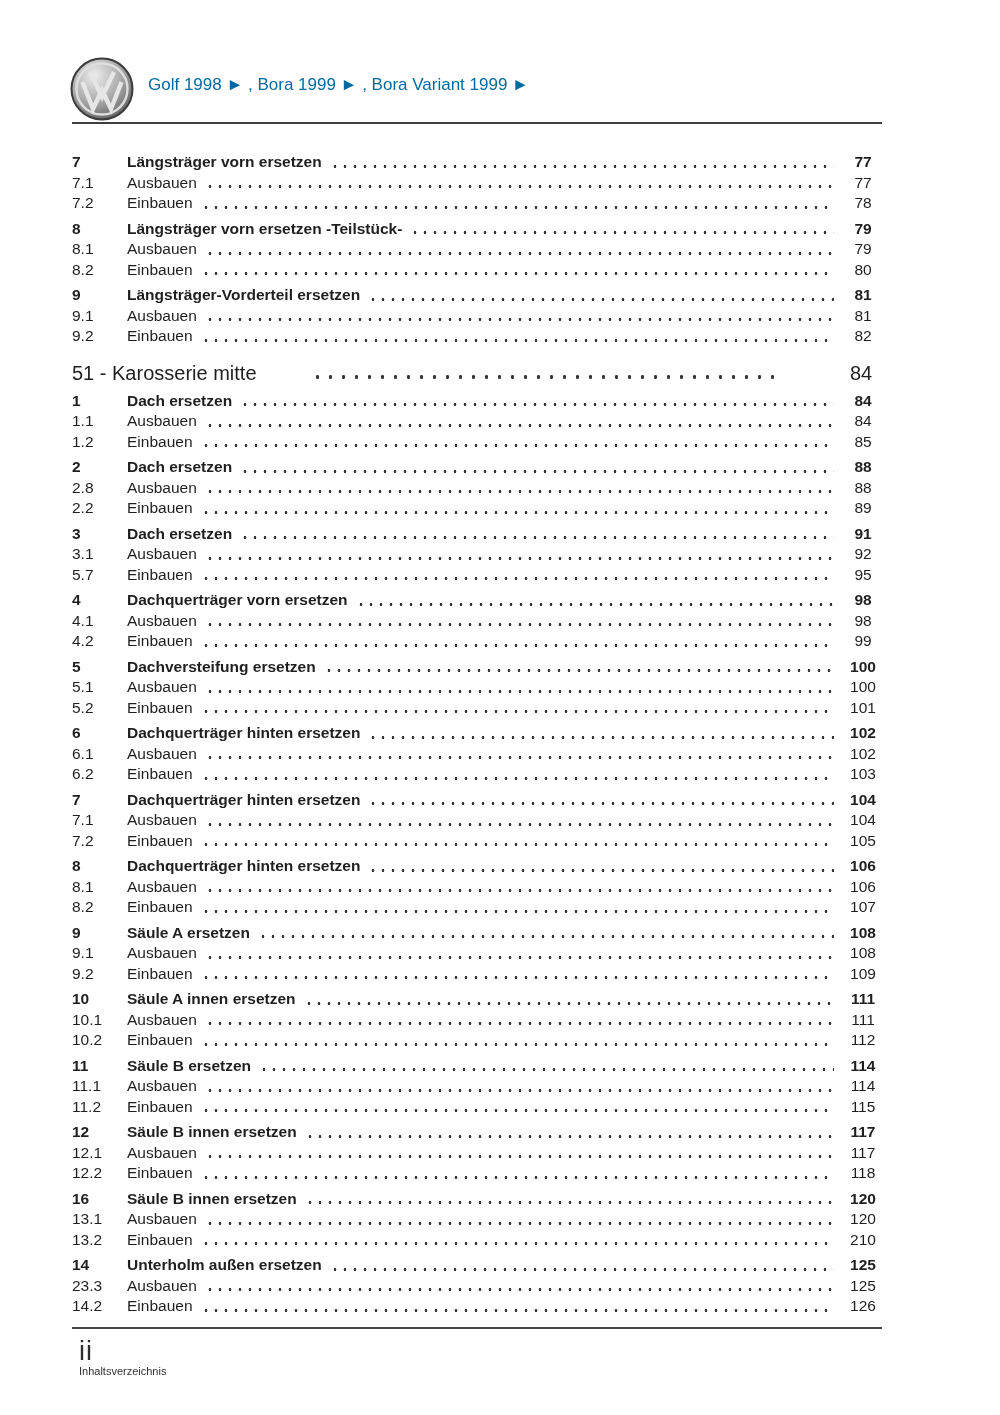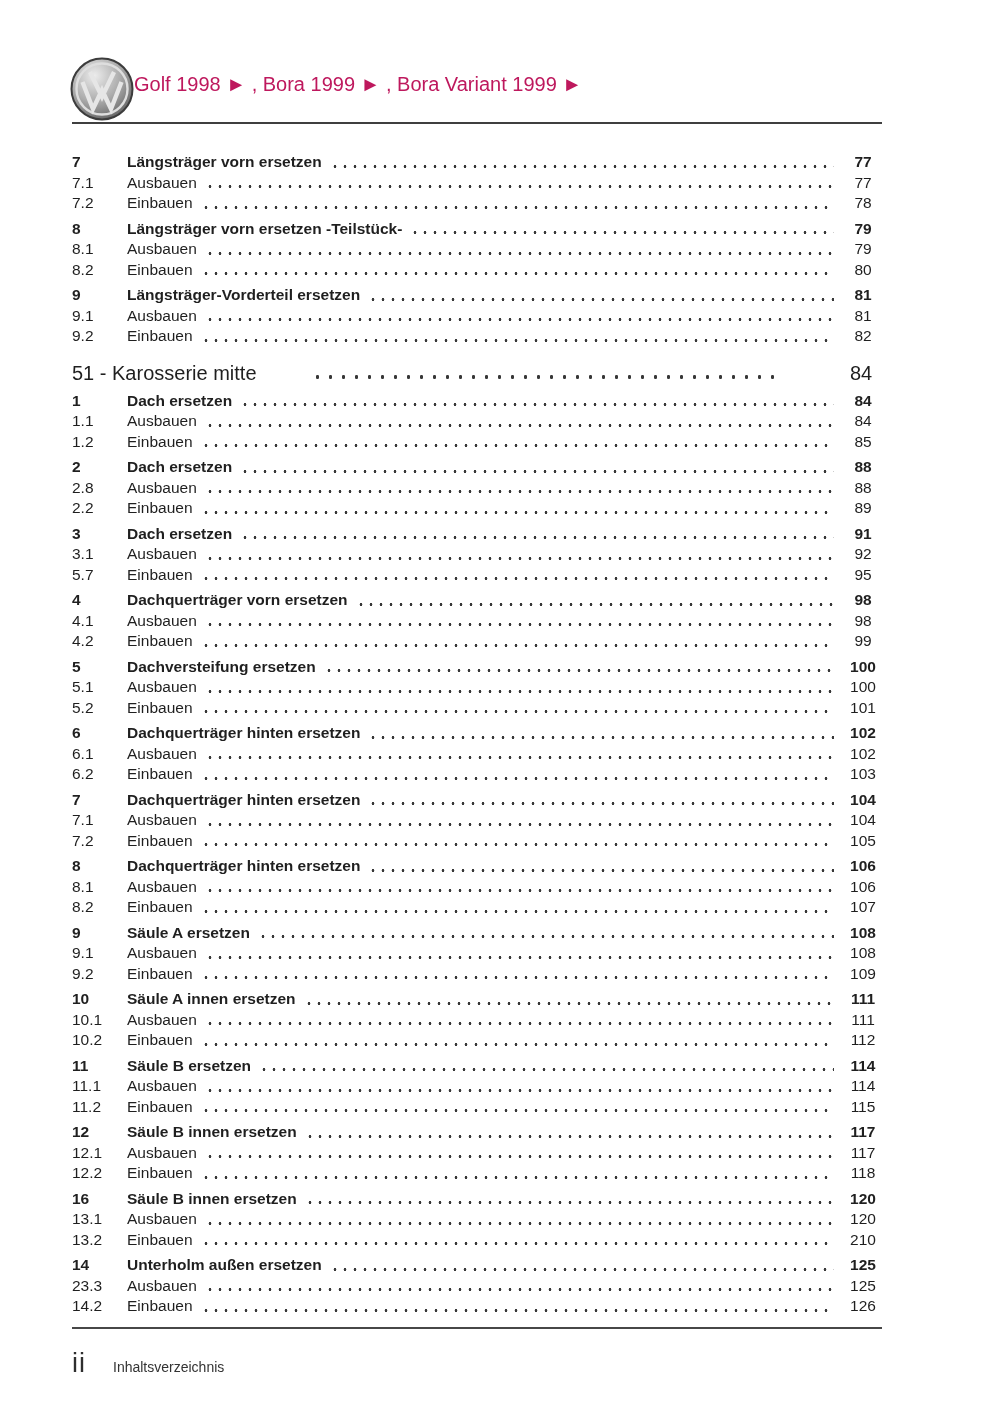--- a/index.html
+++ b/index.html
@@ -16,25 +16,25 @@
   
   .header {
     position: absolute;
     top: 57px;
     left: 70px;
     display: flex;
     align-items: flex-start;
   }
   .logo { width: 64px; height: 64px; flex: 0 0 auto; }
   .header-text {
-    margin-left: 0;
+    margin-left: 14px;
     padding-top: 16px;
-    font-size: 20px;
+    font-size: 17px;
     line-height: 23px;
-    color: #be185d;
+    color: #0369a1;
     white-space: nowrap;
   }
   .header-rule {
     position: absolute;
     top: 122px;
     left: 72px;
     width: 810px;
     border-top: 2px solid #3f3f3f;
   }
 
@@ -94,33 +94,34 @@
   }
   .toc-heading .pagenum { flex: 0 0 42px; }
 
   
   .footer {
     position: absolute;
     top: 1327px;
     left: 72px;
     width: 810px;
     border-top: 2.5px solid #474747;
-    padding-top: 20px;
+    padding-top: 8px;
     display: flex;
     align-items: baseline;
+    flex-direction: column;
   }
   .page-roman {
     font-size: 27px;
     line-height: 28px;
     color: #2e2e2e;
     letter-spacing: 1px;
   }
   .footer-label {
-    margin-left: 27px;
-    font-size: 14px;
+    margin-left: 7px;
+    font-size: 11px;
     color: #333333;
   }
 </style>
 </head>
 <body>
 
 <div class="page">
 
   <header class="header">
     <span class="logo">

